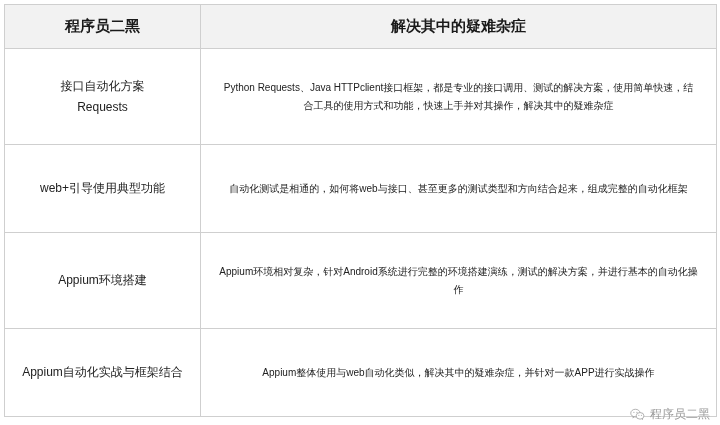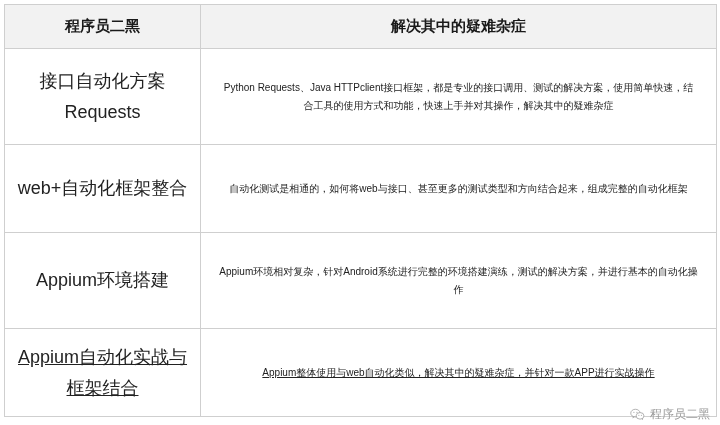--- a/index.html
+++ b/index.html
@@ -44,33 +44,33 @@
     height: 44px;
     padding: 8px 10px;
     color: #1a1a1a;
   }
   table.course-table tbody td {
     font-size: 10px;
     line-height: 1.75;
     color: #222222;
   }
   table.course-table tbody td.topic {
-    font-size: 18px;
+    font-size: 12px;
     line-height: 1.7;
     padding: 10px 8px;
   }
   table.course-table tbody td.detail {
     text-align: center;
     padding: 12px 18px;
   }
   
   tr.row-0 td { height: 96px; }
   tr.row-1 td { height: 88px; }
   tr.row-2 td { height: 96px; }
-  tr.row-3 td { height: 88px; text-decoration: underline; }
+  tr.row-3 td { height: 88px; }
 
   .watermark {
     position: absolute;
     right: 10px;
     bottom: 6px;
     display: flex;
     align-items: center;
     gap: 5px;
     color: #9a9a9a;
     font-size: 12px;
@@ -99,21 +99,21 @@
         <th>程序员二黑</th>
         <th>解决其中的疑难杂症</th>
       </tr>
     </thead>
     <tbody>
       <tr class="row-0">
         <td class="topic">接口自动化方案<br>Requests</td>
         <td class="detail">Python Requests、Java HTTPclient接口框架，都是专业的接口调用、测试的解决方案，使用简单快速，结合工具的使用方式和功能，快速上手并对其操作，解决其中的疑难杂症</td>
       </tr>
       <tr class="row-1">
-        <td class="topic">web+自动化框架整合</td>
+        <td class="topic">web+引导使用典型功能</td>
         <td class="detail">自动化测试是相通的，如何将web与接口、甚至更多的测试类型和方向结合起来，组成完整的自动化框架</td>
       </tr>
       <tr class="row-2">
         <td class="topic">Appium环境搭建</td>
         <td class="detail">Appium环境相对复杂，针对Android系统进行完整的环境搭建演练，测试的解决方案，并进行基本的自动化操作</td>
       </tr>
       <tr class="row-3">
         <td class="topic">Appium自动化实战与框架结合</td>
         <td class="detail">Appium整体使用与web自动化类似，解决其中的疑难杂症，并针对一款APP进行实战操作</td>
       </tr>

